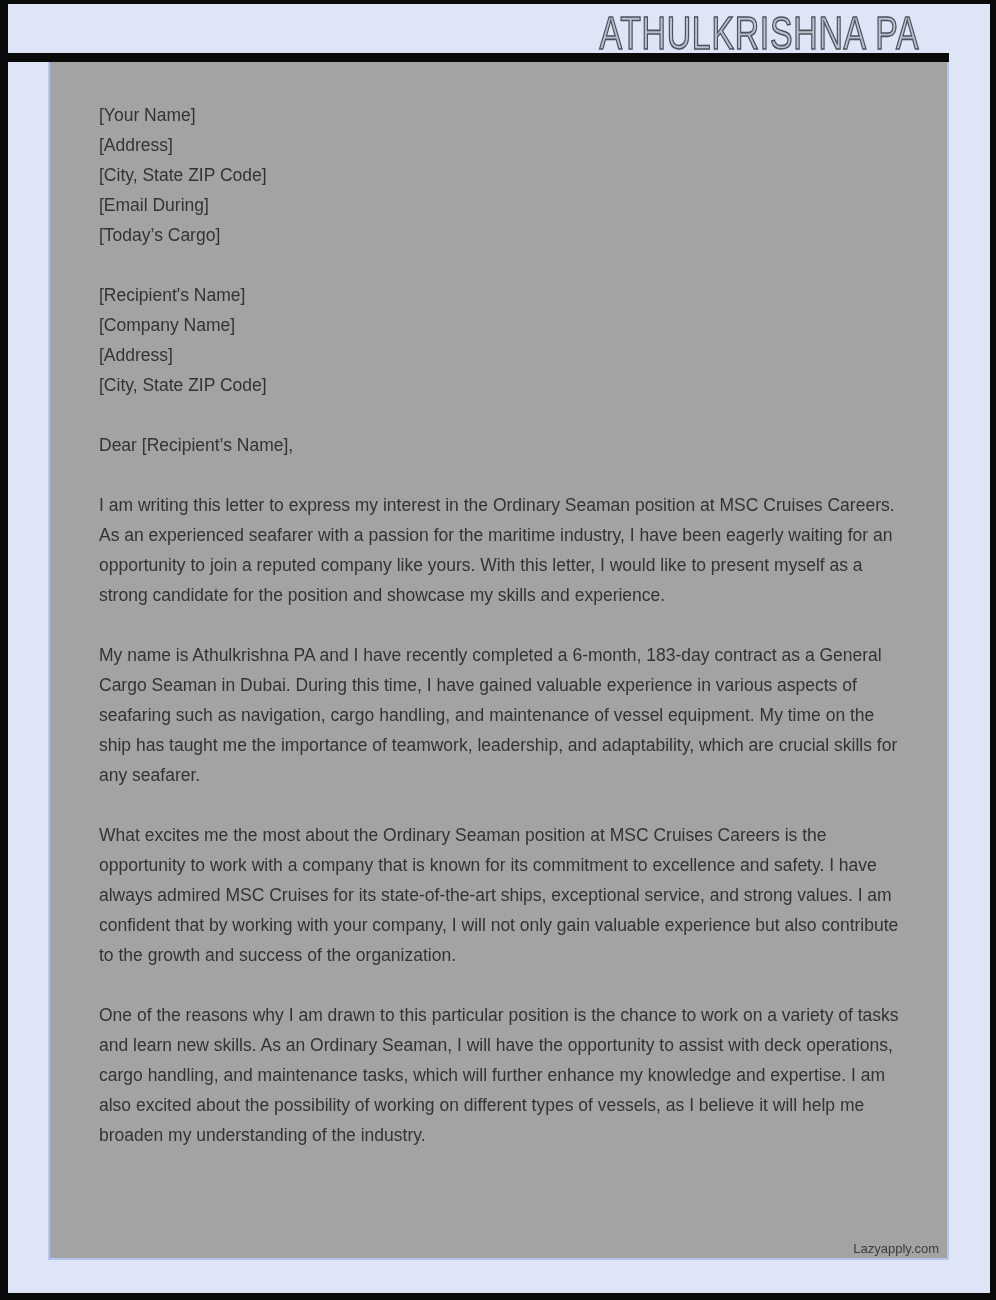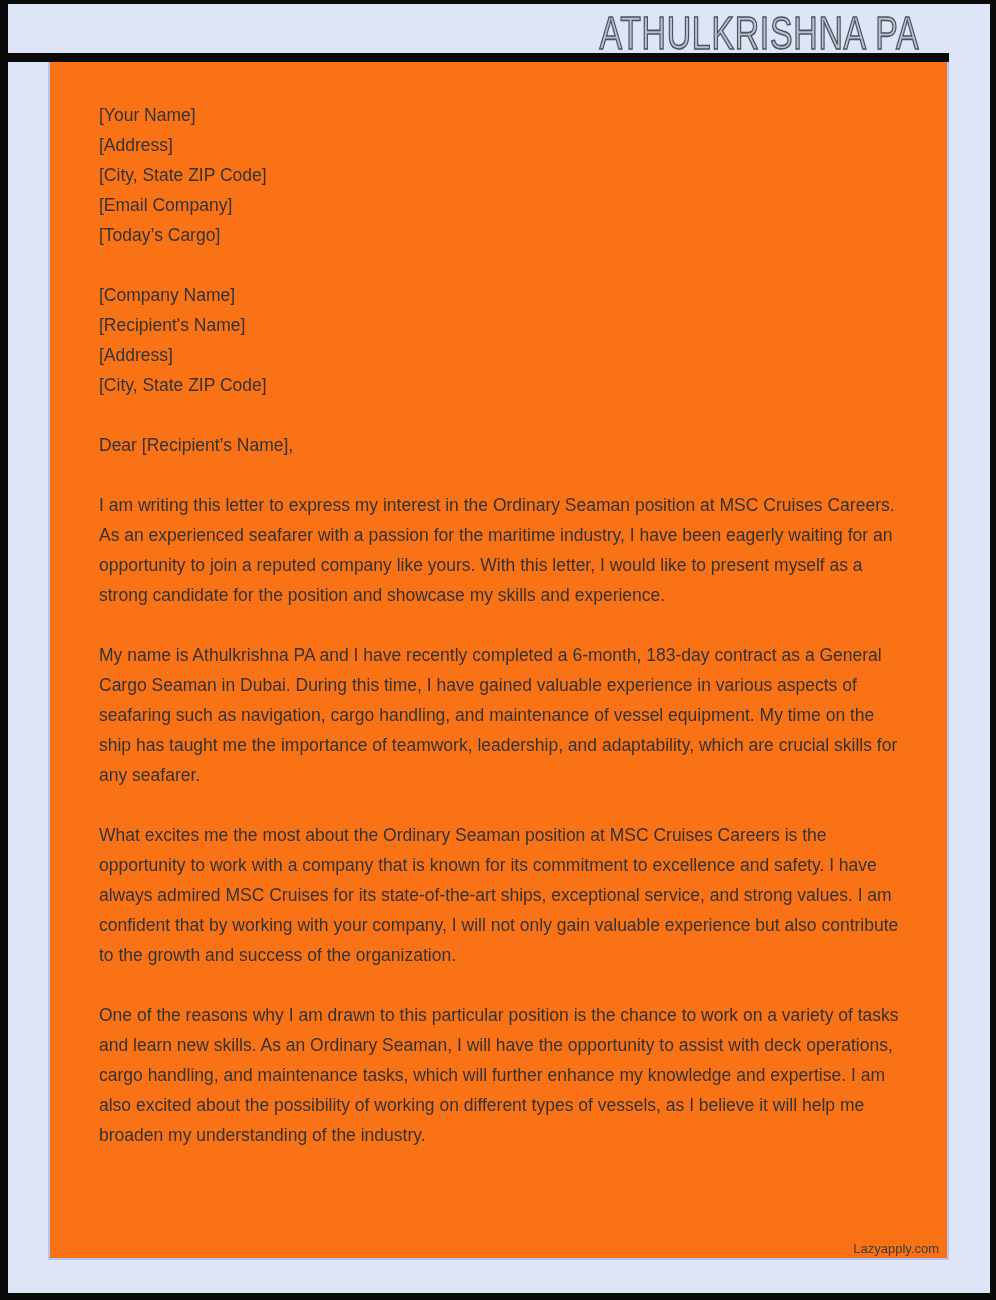--- a/index.html
+++ b/index.html
@@ -42,21 +42,21 @@
   .header-bar {
     height: 9px;
     width: 941px;
     background: #0a0a0a;
   }
 
   .page {
     margin-left: 40px;
     width: 901px;
     height: 1198px;
-    background: #f97316;
+    background: #a3a3a3;
     border-left: 2px solid #b5c4ef;
     border-right: 2px solid #b5c4ef;
     border-bottom: 2px solid #b5c4ef;
     padding: 38px 47px 0 49px;
     position: relative;
     overflow: hidden;
   }
 
   .letter-text {
     font-size: 17.5px;
@@ -97,27 +97,27 @@
 
   <div class="header-bar"></div>
 
   <div class="page">
     <div class="letter-text">
 
       <div class="block">
         <div class="line">[Your Name]</div>
         <div class="line">[Address]</div>
         <div class="line">[City, State ZIP Code]</div>
-        <div class="line">[Email Company]</div>
+        <div class="line">[Email During]</div>
         <div class="line">[Today’s Cargo]</div>
       </div>
 
       <div class="block">
+        <div class="line">[Recipient's Name]</div>
         <div class="line">[Company Name]</div>
-        <div class="line">[Recipient's Name]</div>
         <div class="line">[Address]</div>
         <div class="line">[City, State ZIP Code]</div>
       </div>
 
       <div class="block">Dear [Recipient’s Name],</div>
 
       <p class="para">I am writing this letter to express my interest in the Ordinary Seaman position at MSC Cruises Careers. As an experienced seafarer with a passion for the maritime industry, I have been eagerly waiting for an opportunity to join a reputed company like yours. With this letter, I would like to present myself as a strong candidate for the position and showcase my skills and experience.</p>
       <p class="para">My name is Athulkrishna PA and I have recently completed a 6-month, 183-day contract as a General Cargo Seaman in Dubai. During this time, I have gained valuable experience in various aspects of seafaring such as navigation, cargo handling, and maintenance of vessel equipment. My time on the ship has taught me the importance of teamwork, leadership, and adaptability, which are crucial skills for any seafarer.</p>
       <p class="para">What excites me the most about the Ordinary Seaman position at MSC Cruises Careers is the opportunity to work with a company that is known for its commitment to excellence and safety. I have always admired MSC Cruises for its state-of-the-art ships, exceptional service, and strong values. I am confident that by working with your company, I will not only gain valuable experience but also contribute to the growth and success of the organization.</p>
       <p class="para">One of the reasons why I am drawn to this particular position is the chance to work on a variety of tasks and learn new skills. As an Ordinary Seaman, I will have the opportunity to assist with deck operations, cargo handling, and maintenance tasks, which will further enhance my knowledge and expertise. I am also excited about the possibility of working on different types of vessels, as I believe it will help me broaden my understanding of the industry.</p>

